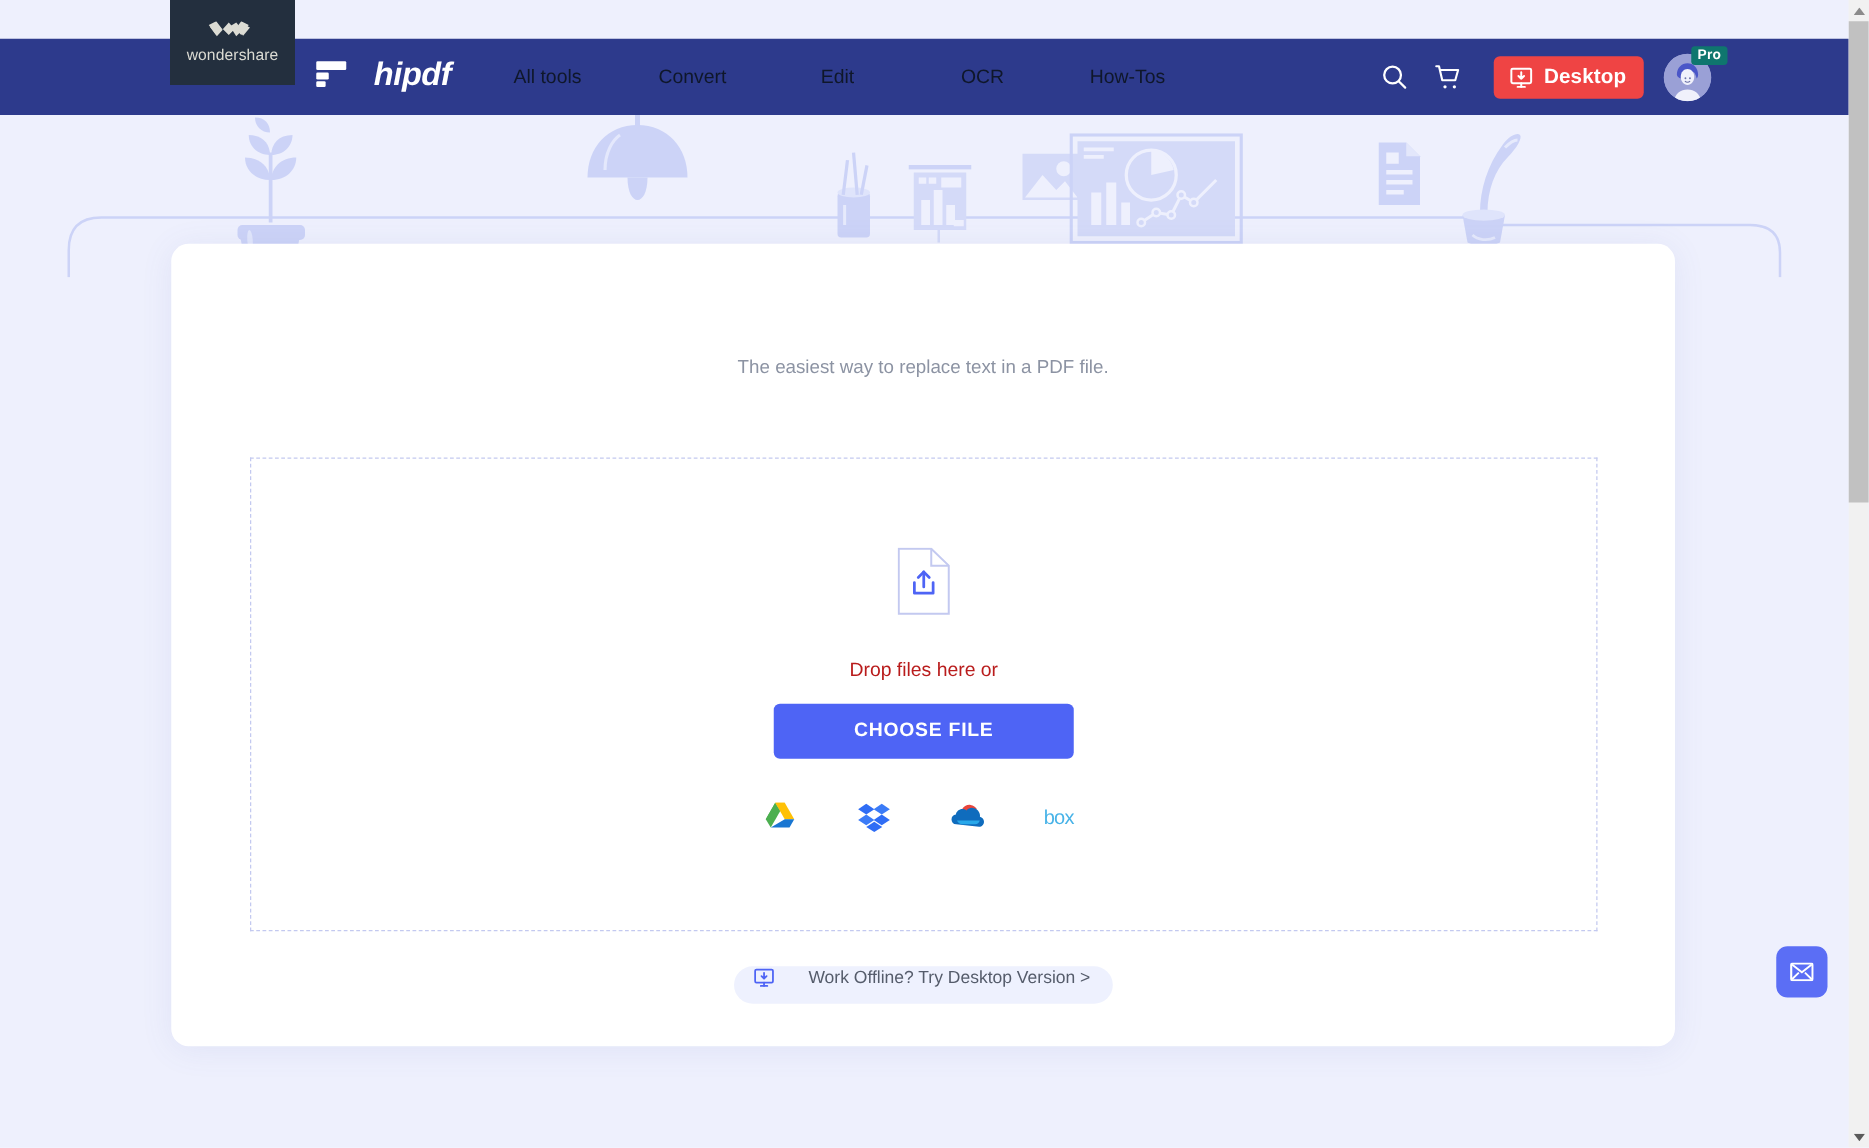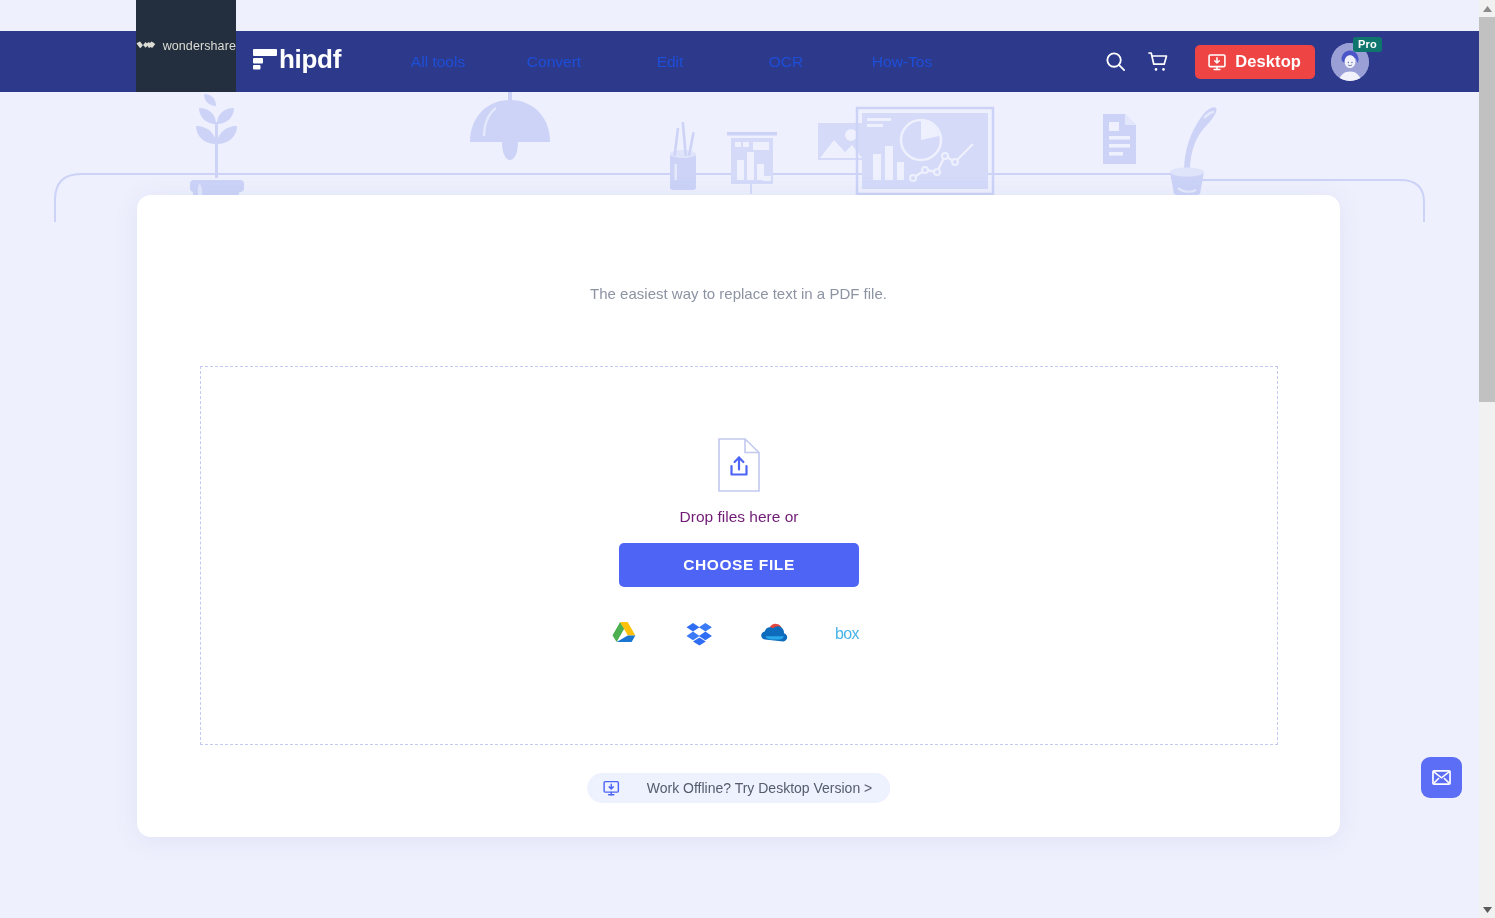--- a/index.html
+++ b/index.html
@@ -18,54 +18,54 @@
   }
 
   
   .top-strip {
     position: absolute; left: 0; top: 0; width: 1479px; height: 31px;
     background: #eef0fd;
   }
 
   
   .ws-block {
-    position: absolute; left: 136px; top: 0; width: 100px; height: 92px;
+    position: absolute; left: 136px; top: 0; width: 100px; height: 68px;
     background: #232f3e;
-    display: flex; 
+    display: flex; flex-direction: column;
     align-items: center; justify-content: center;
     gap: 4px; z-index: 30;
   }
   .ws-mark { width: 40px; height: 16px; }
   .ws-text {
     color: #dcdcd4; font-size: 12.5px; letter-spacing: .1px;
     font-family: "Liberation Sans", sans-serif;
   }
 
   
   .navbar {
     position: absolute; left: 0; top: 31px; width: 1479px; height: 61px;
     background: #2d3a8c; z-index: 20;
     display: flex; align-items: center;
   }
   .brand {
     position: absolute; left: 252px; top: 46px;
-    display: flex; align-items: flex-end; gap: 1px; z-index: 25;
+    display: flex; align-items: flex-end; gap: 21px; z-index: 25; font-style: italic;
   }
   .brand-mark { width: 26px; height: 26px; display: block; }
   .brand-text {
     color: #ffffff; font-size: 26px; font-weight: 700; letter-spacing: -.3px;
     line-height: 26px;
   }
 
   .nav-links {
     position: absolute; left: 380px; top: 31px; height: 61px;
     display: flex; align-items: center; z-index: 25;
   }
   .nav-link {
-    color: #1d4ed8; font-size: 15.5px; padding: 0 0; cursor: pointer;
+    color: #0f172a; font-size: 15.5px; padding: 0 0; cursor: pointer;
     white-space: nowrap; text-align: center;
   }
   .nl0 { width: 116px; }
   .nl1 { width: 116px; }
   .nl2 { width: 116px; }
   .nl3 { width: 116px; }
   .nl4 { width: 116px; }
 
   .nav-right {
     position: absolute; right: 126px; top: 31px; height: 61px;
@@ -127,38 +127,38 @@
   .dropzone {
     position: absolute; left: 63px; top: 171px;
     width: 1078px; height: 379px;
     border: 1.6px dashed #c3c9f0;
     display: flex; flex-direction: column;
     align-items: center; justify-content: flex-start;
     padding-top: 71px;
   }
   .file-icon { width: 42px; height: 54px; display: block; }
   .drop-text {
-    margin-top: 16px; font-size: 15.5px; color: #701a75;
+    margin-top: 36px; font-size: 15.5px; color: #b91c1c;
   }
   .choose-btn {
     margin-top: 17px; width: 240px; height: 44px;
     background: #4e64f5; border: none; border-radius: 5px;
     color: #ffffff; font-size: 15.5px; font-weight: 700;
     letter-spacing: .6px; cursor: pointer;
     font-family: "Liberation Sans", sans-serif;
   }
   .cloud-row {
     margin-top: 32px; display: flex; align-items: center; gap: 47px;
   }
   .cloud-ico { width: 28px; height: 28px; cursor: pointer; display: block; }
 
   .offline-pill {
     position: absolute; left: 50%; transform: translateX(-50%);
     top: 578px; height: 30px; background: #eef1fe;
-    border-radius: 16px; display: flex; align-items: center; gap: 27px;
+    border-radius: 16px; display: flex; align-items: flex-start; gap: 27px;
     padding: 0 18px 0 15px; cursor: pointer;
   }
   .offline-pill .lbl { font-size: 14px; color: #555c6b; white-space: nowrap; }
 
   
   .email-widget {
     position: absolute; right: 33px; top: 757px;
     width: 41px; height: 41px; background: #5b6ef5;
     border-radius: 9px; display: flex; align-items: center;
     justify-content: center; cursor: pointer; z-index: 40;

